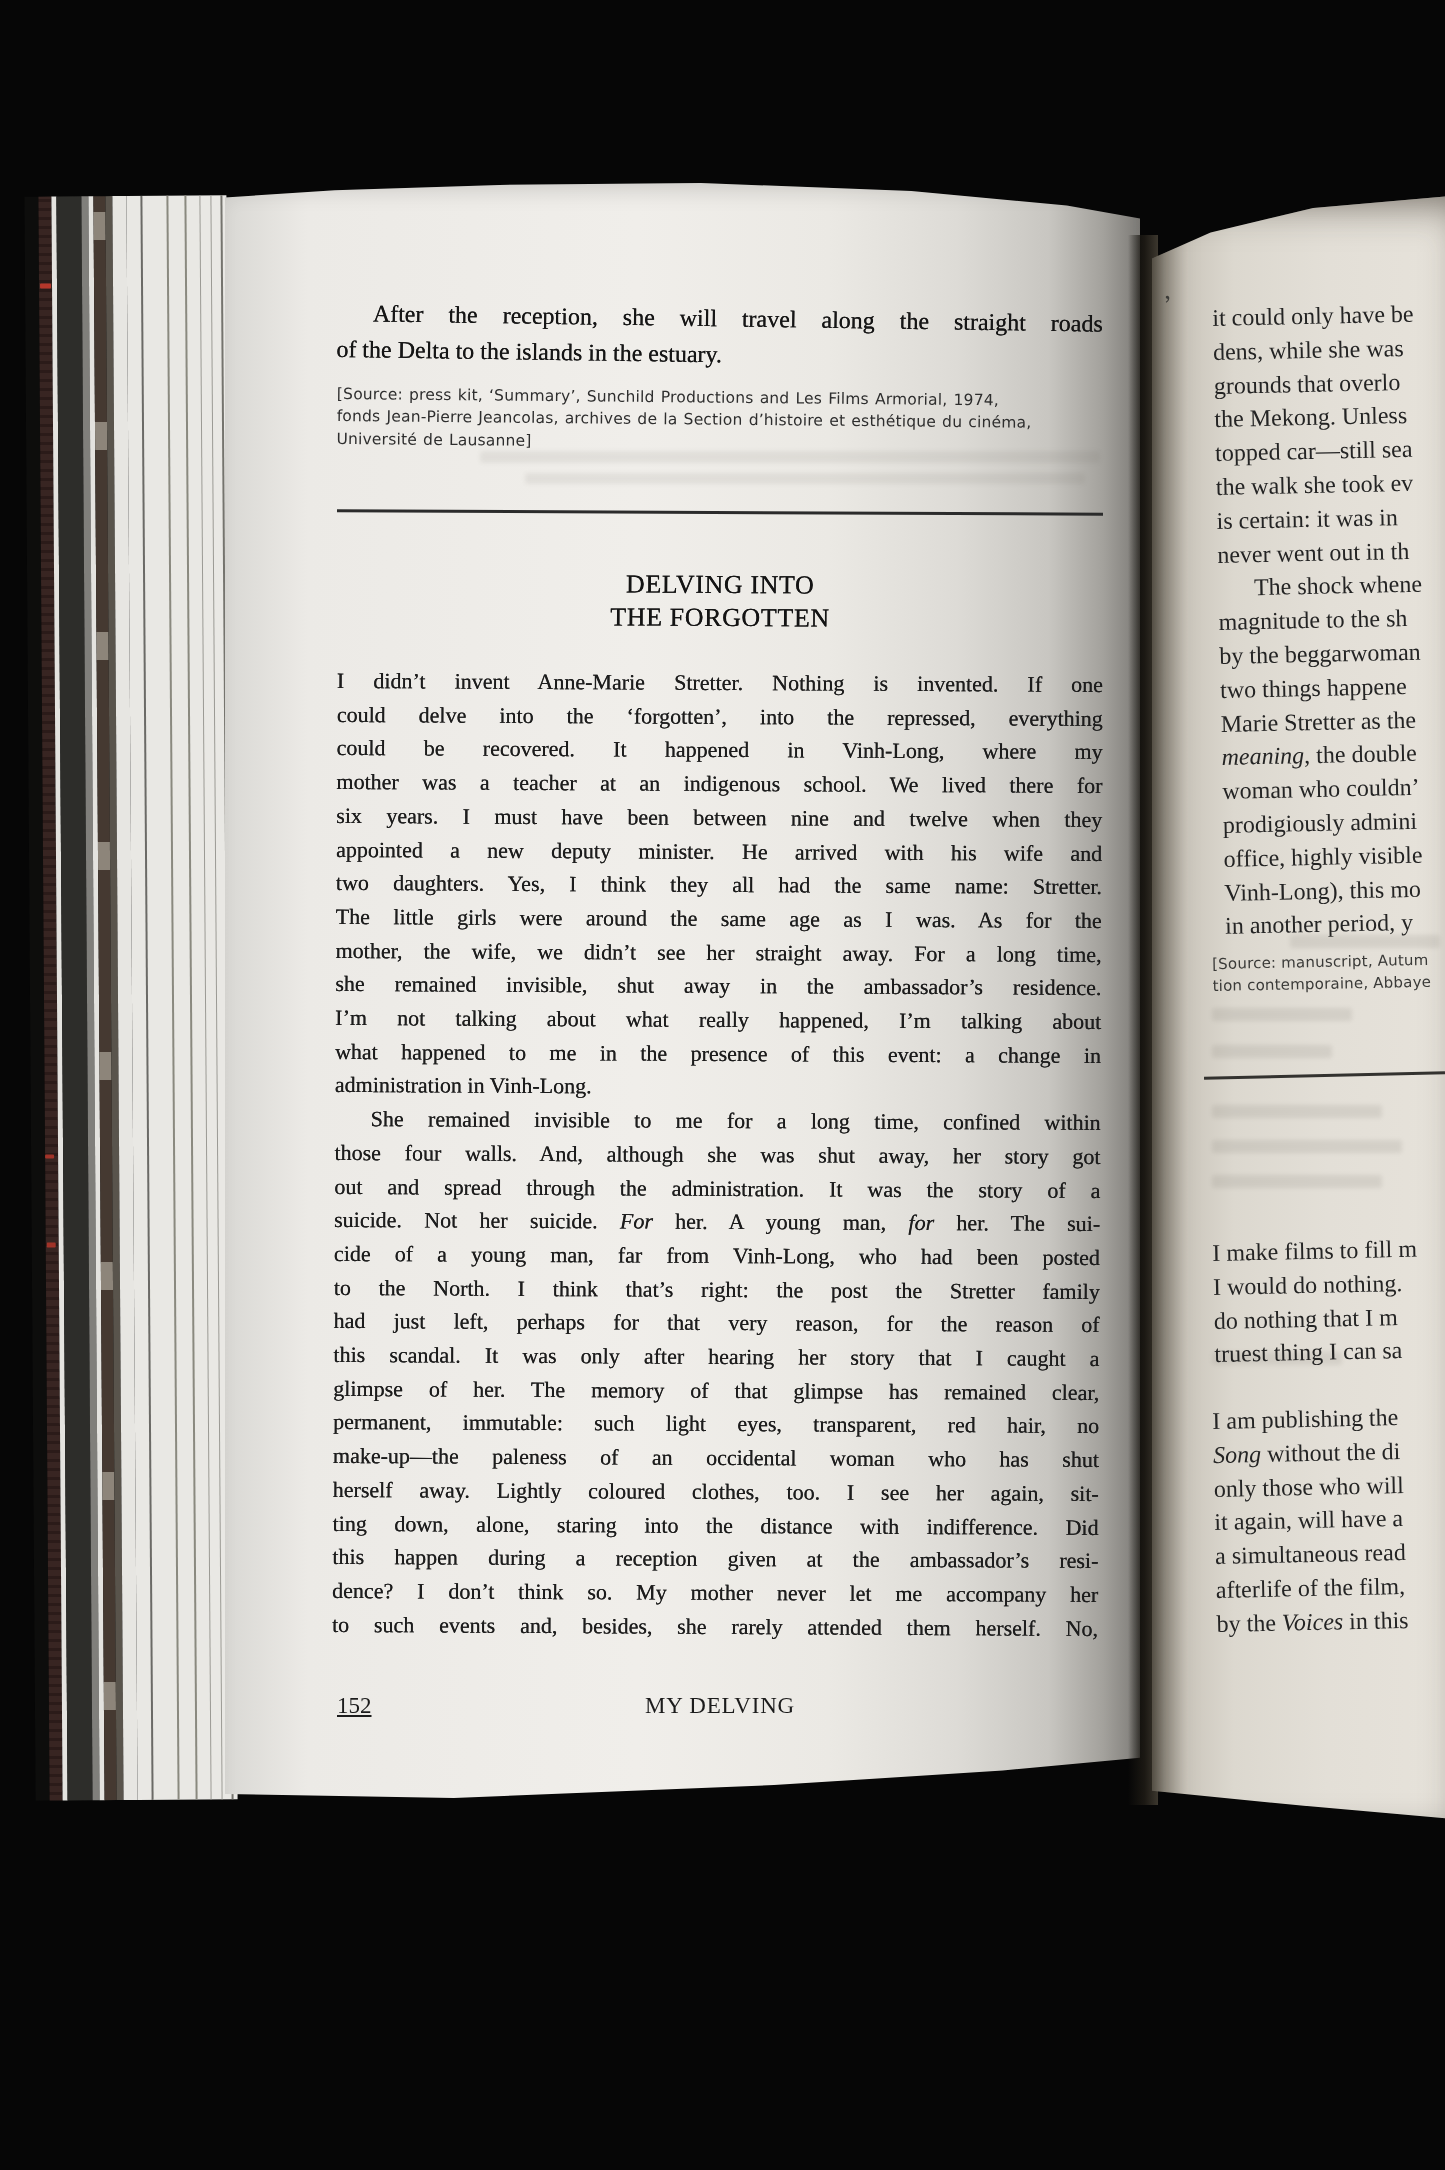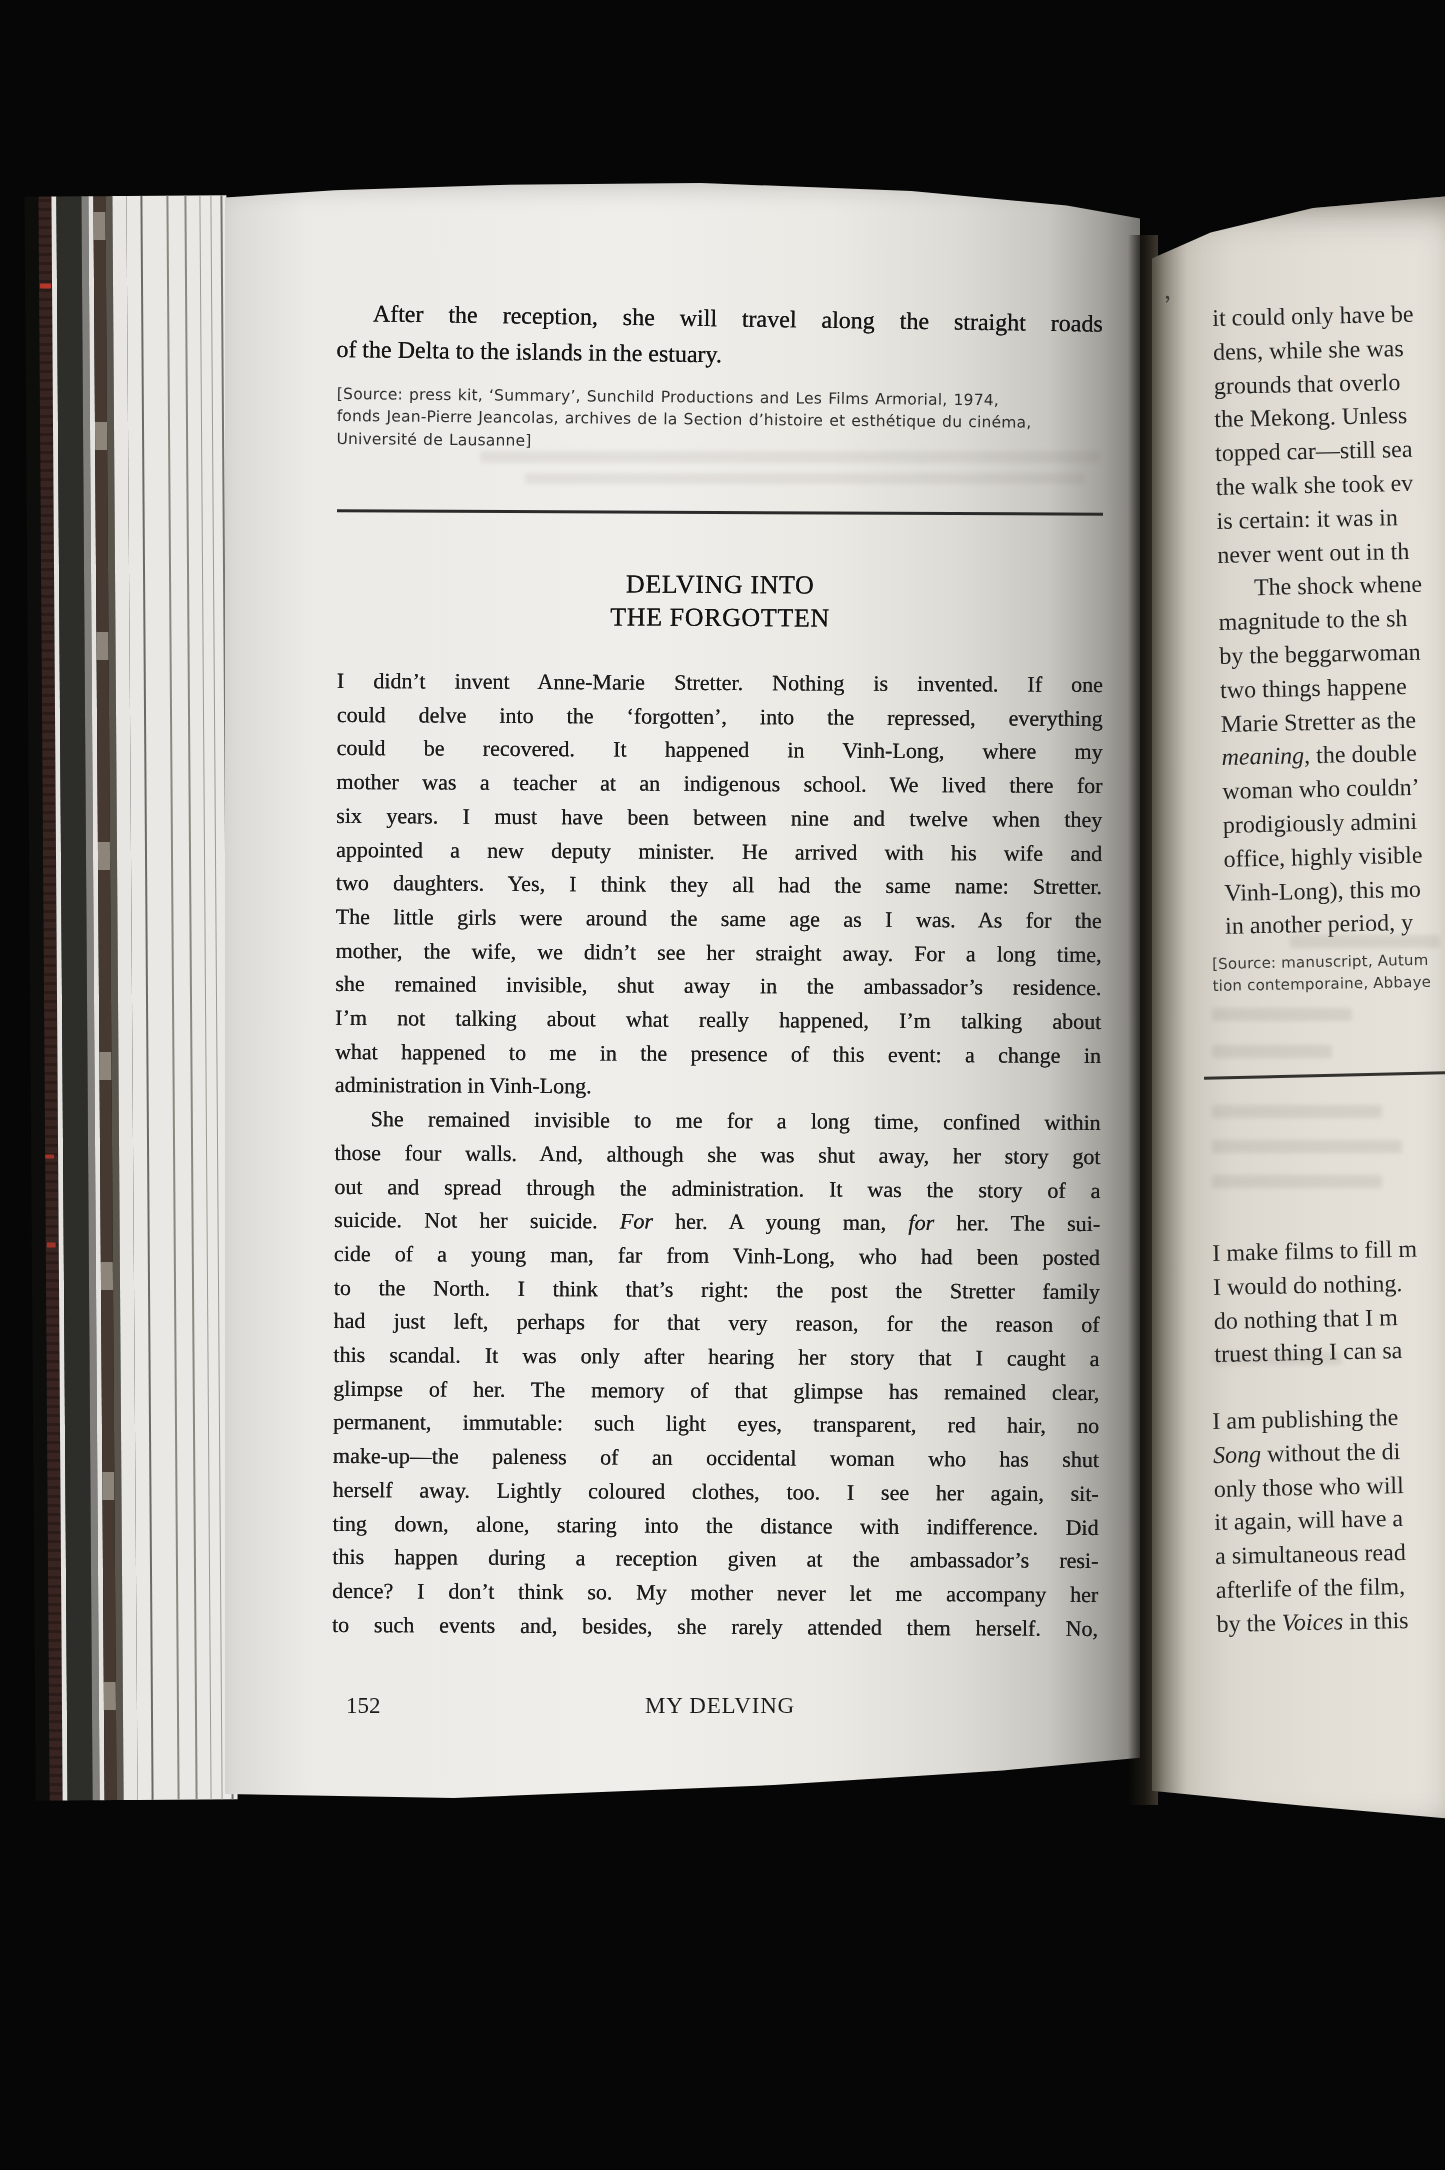--- a/index.html
+++ b/index.html
@@ -41,21 +41,21 @@
            font-size:15.5px;line-height:22.3px;letter-spacing:.2px;word-spacing:1px;color:#2e2e2e;
            transform:rotate(0.55deg);transform-origin:0 0;}
   .rule{position:absolute;left:112px;top:328px;width:766px;height:2.5px;background:#2b2b2b;
         transform:rotate(0.25deg);}
   .heading{position:absolute;left:112px;top:385px;width:766px;text-align:center;font-size:26px;
            line-height:33px;letter-spacing:.6px;color:#141414;transform:rotate(0.3deg);
            text-shadow:.2px 0 0 currentColor;}
   .bodytext{position:absolute;left:112px;top:481px;width:766px;font-size:22px;line-height:33.7px;
             color:#1d1d1d;transform:rotate(0.3deg);transform-origin:0 0;text-shadow:.2px 0 0 currentColor;}
   .footer{position:absolute;left:112px;top:1510px;width:766px;font-size:23px;color:#1c1c1c;}
-  .footer .pn{position:absolute;left:9px;}
+  .footer .pn{position:absolute;left:0;text-decoration:underline;}
   .footer .rt{display:block;text-align:center;letter-spacing:.8px;}
   
   .tline{min-height:1em;}
   .justify .tline{text-align:justify;text-align-last:justify;}
   .justify .tline.last{text-align-last:left;}
   .indent{text-indent:36px;}
   .it{font-style:italic;}
   .ghost{position:absolute;background:#6b675f;opacity:.1;filter:blur(2px);border-radius:3px;}
   
   .gutter{position:absolute;left:1128px;top:235px;width:30px;height:1570px;

